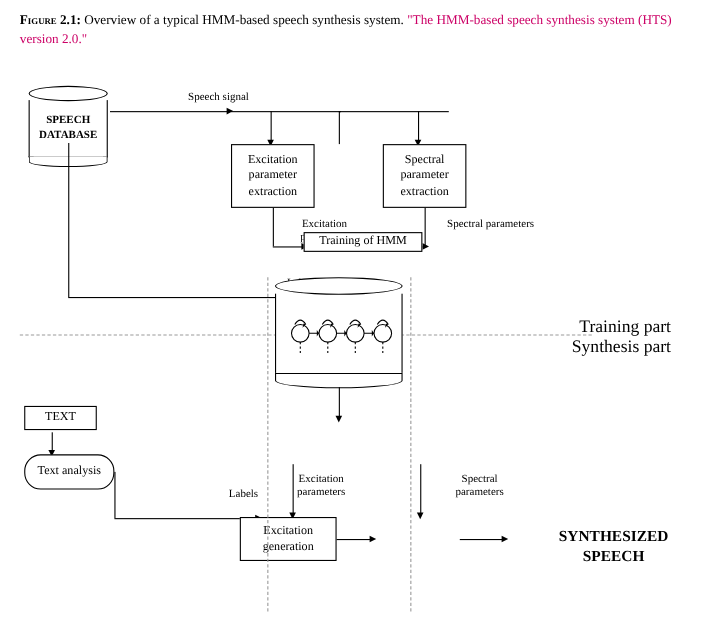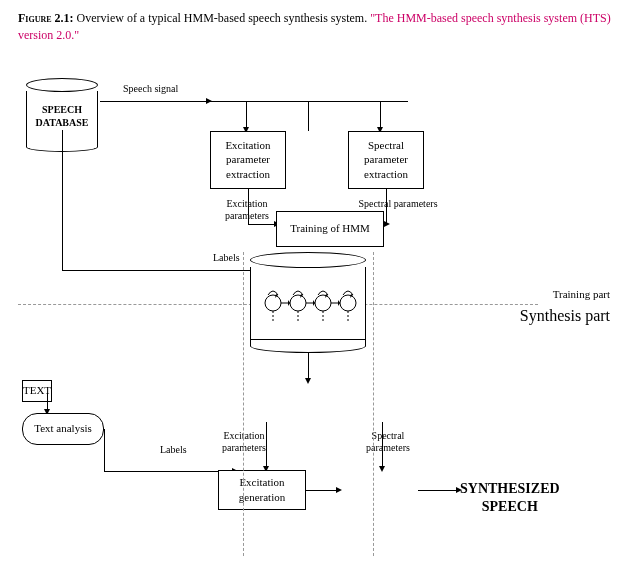--- a/index.html
+++ b/index.html
@@ -49,20 +49,21 @@
       height: 1px;
     }
     .arrow-v {
       width: 1px;
     }
     .label-text {
       position: absolute;
       font-size: 10px;
       text-align: center;
       line-height: 1.2;
+      margin-left: 48px;
     }
     .dashed-line {
       position: absolute;
       border-top: 1px dashed #999;
     }
     .dashed-line-v {
       position: absolute;
       border-left: 1px dashed #999;
     }
   </style>
@@ -115,33 +116,33 @@
   <div class="label-text" style="left:330px; top:142px; width:100px;">Spectral parameters</div>
 
   <div class="arrow arrow-v" style="left:230px; top:133px; height:35px;"></div>
   <div class="arrow arrow-v" style="left:368px; top:133px; height:35px;"></div>
 
   <div class="arrow arrow-h" style="left:230px; top:168px; width:28px;"></div>
   <div class="arrow arrow-h" style="left:330px; top:168px; width:38px;"></div>
   <div style="position:absolute; left:256px; top:165px; border-top:3px solid transparent; border-bottom:3px solid transparent; border-left:6px solid #000;"></div>
   <div style="position:absolute; left:366px; top:165px; border-top:3px solid transparent; border-bottom:3px solid transparent; border-left:6px solid #000;"></div>
 
-  <div class="box" style="left:258px; top:155px; width:108px; height:36px;font-family:Liberation Serif, serif;">
+  <div class="box" style="left:258px; top:155px; width:108px; height:18px;font-family:Liberation Serif, serif;">
     <span>Training of HMM</span>
   </div>
 
   <div class="label-text" style="left:195px; top:196px;">Labels</div>
 
   <div class="arrow arrow-v" style="left:44px; top:74px; height:140px;"></div>
   <div class="arrow arrow-h" style="left:44px; top:214px; width:214px;"></div>
   <div style="position:absolute; left:256px; top:211px; border-top:3px solid transparent; border-bottom:3px solid transparent; border-left:6px solid #000;"></div>
 
   <div class="dashed-line" style="left:0px; top:248px; width:520px;"></div>
 
-  <div class="label-text" style="right:18px; top:232px; font-size:11px;">Training part</div>
+  <div class="label-text" style="right:18px; top:232px; font-size:16px;">Training part</div>
   <div class="label-text" style="right:18px; top:250px; font-size:16px;">Synthesis part</div>
 
   <div style="position:absolute; left:232px; top:196px; width:116px;">
     <div style="width:116px; height:16px; border:1px solid #000; border-radius:50%; background:#fff; position:relative; z-index:2;"></div>
     <div style="width:116px; height:72px; border:1px solid #000; border-top:none; border-bottom:none; background:#fff; display:flex; align-items:center; justify-content:center; margin-top:-1px; overflow:hidden;">
 
       <svg width="110" height="60" viewBox="0 0 110 60">
 
         <circle cx="20" cy="30" r="8" fill="none" stroke="#000" stroke-width="1"></circle>
         <circle cx="45" cy="30" r="8" fill="none" stroke="#000" stroke-width="1"></circle>
@@ -170,21 +171,21 @@
         <line x1="95" y1="38" x2="95" y2="50" stroke="#000" stroke-width="1" stroke-dasharray="2,2"></line>
       </svg>
     </div>
     <div style="width:116px; height:14px; border:1px solid #000; border-radius:0 0 50% 50%; background:#fff; margin-top:0;"></div>
   </div>
 
 
   <div class="arrow arrow-v" style="left:290px; top:296px; height:28px;"></div>
   <div style="position:absolute; left:287px; top:322px; border-left:3px solid transparent; border-right:3px solid transparent; border-top:6px solid #000;"></div>
 
-  <div class="box" style="left:4px; top:324px; width:30px; height:22px;">
+  <div class="box" style="left:4px; top:313px; width:66px; height:22px;">
     <span>TEXT</span>
   </div>
 
   <div class="arrow arrow-v" style="left:29px; top:337px; height:18px;"></div>
   <div style="position:absolute; left:26px; top:353px; border-left:3px solid transparent; border-right:3px solid transparent; border-top:6px solid #000;"></div>
 
   <div class="box" style="left:4px; top:357px; width:82px; height:32px;border-radius:15px;">
     <span>Text analysis</span>
   </div>
 

